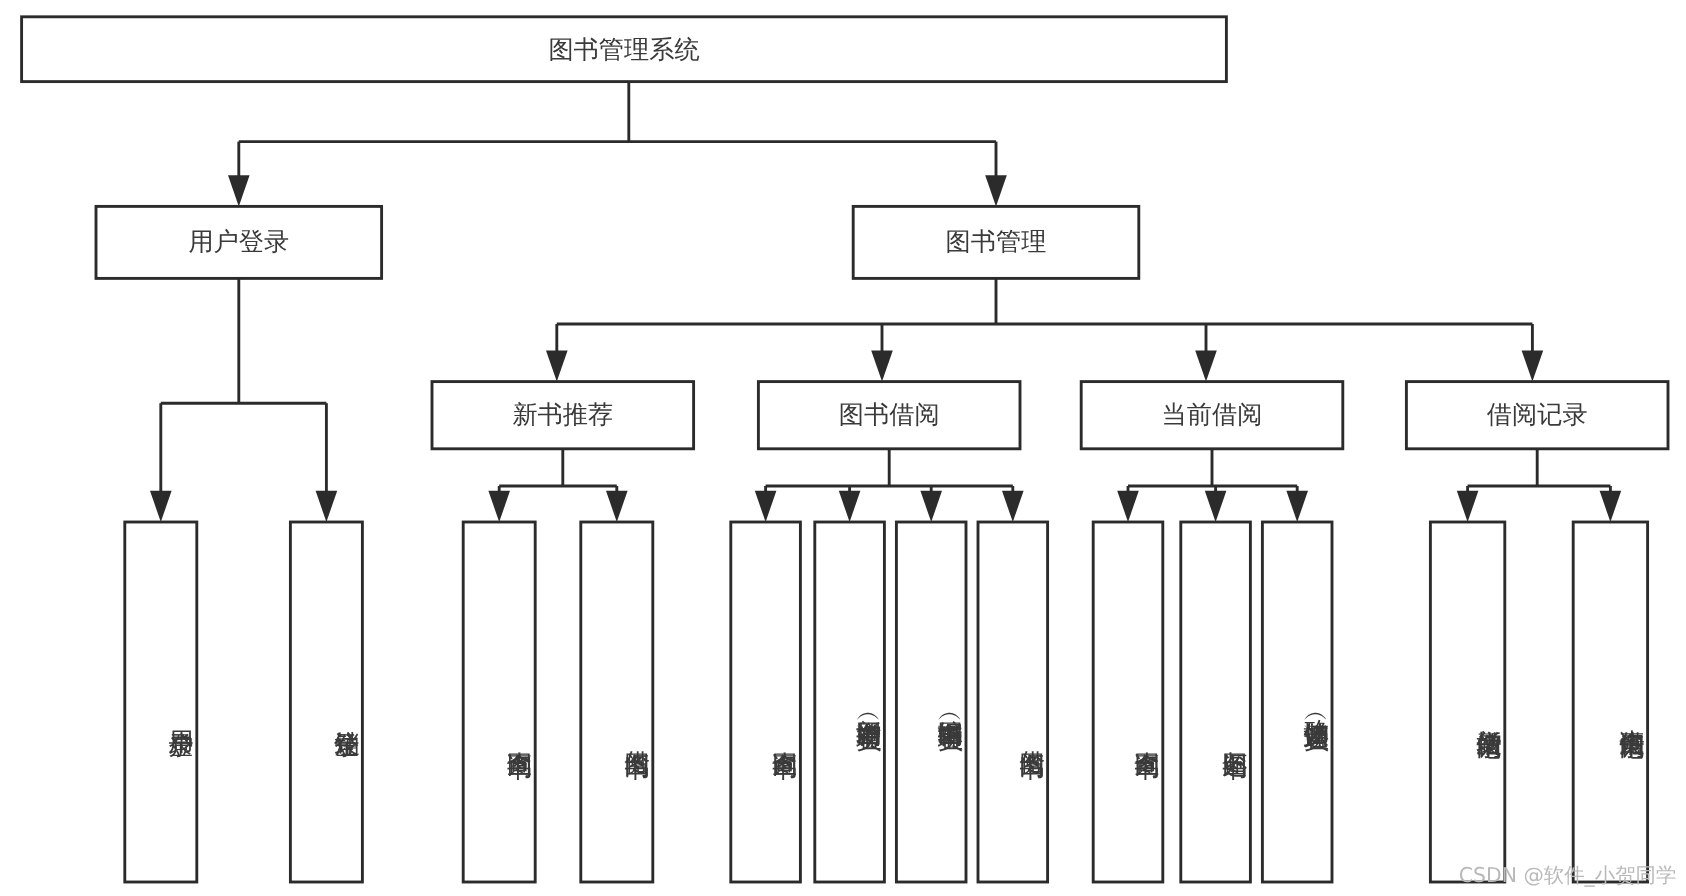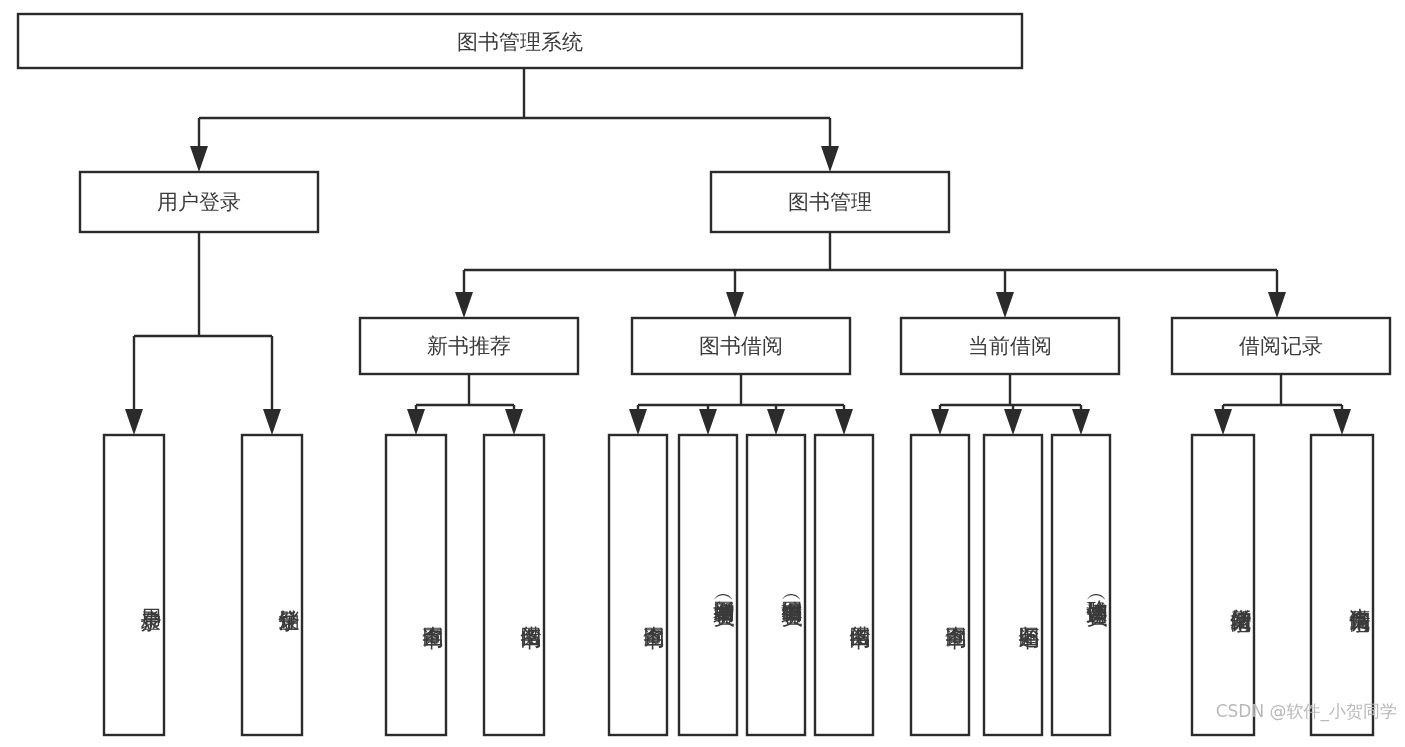--- a/index.html
+++ b/index.html
@@ -24,21 +24,21 @@
     line-height:1.05;letter-spacing:1px;
     display:flex;align-items:flex-start;justify-content:center;
     width:100%;height:100%;box-sizing:border-box;
     padding-top:2px;white-space:nowrap;
     text-align:center;
   }
   .vert-wrap{overflow:hidden;}
   .link{stroke:#2b2b2b;stroke-width:2.4;fill:none;}
   .arrowhead{fill:#2b2b2b;}
   .watermark{
-    position:absolute;right:8px;bottom:24px;
+    position:absolute;right:8px;bottom:6px;
     font-size:17px;color:#b9b9b9;
     font-family:"DejaVu Sans","Liberation Sans",sans-serif;
     white-space:nowrap;pointer-events:none;
   }
 </style>
 </head>
 <body>
 
 <svg id="diagram" viewBox="0 0 1405 747" xmlns="http://www.w3.org/2000/svg">
 

